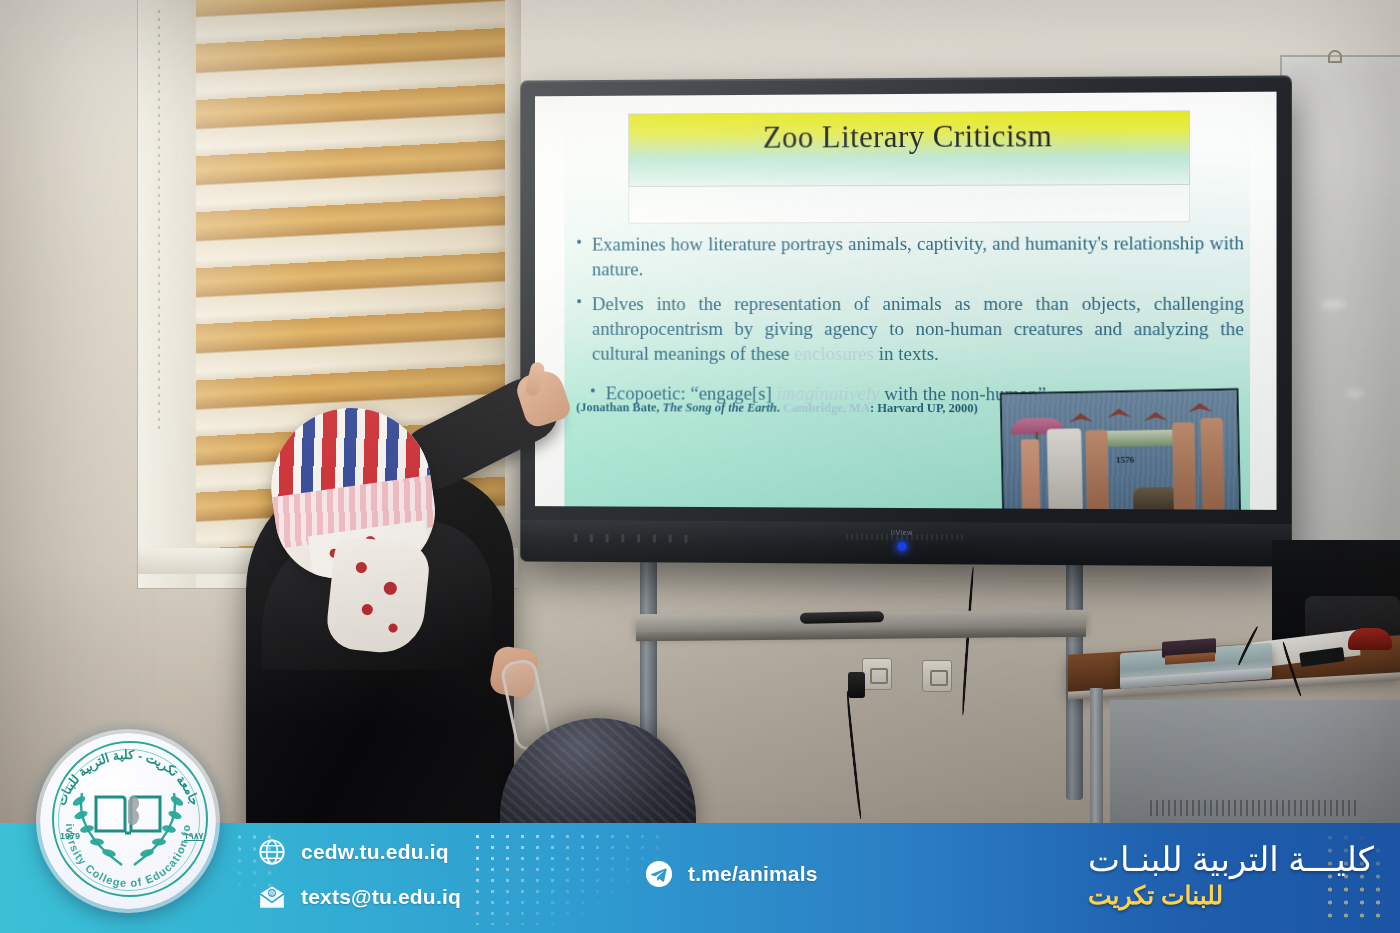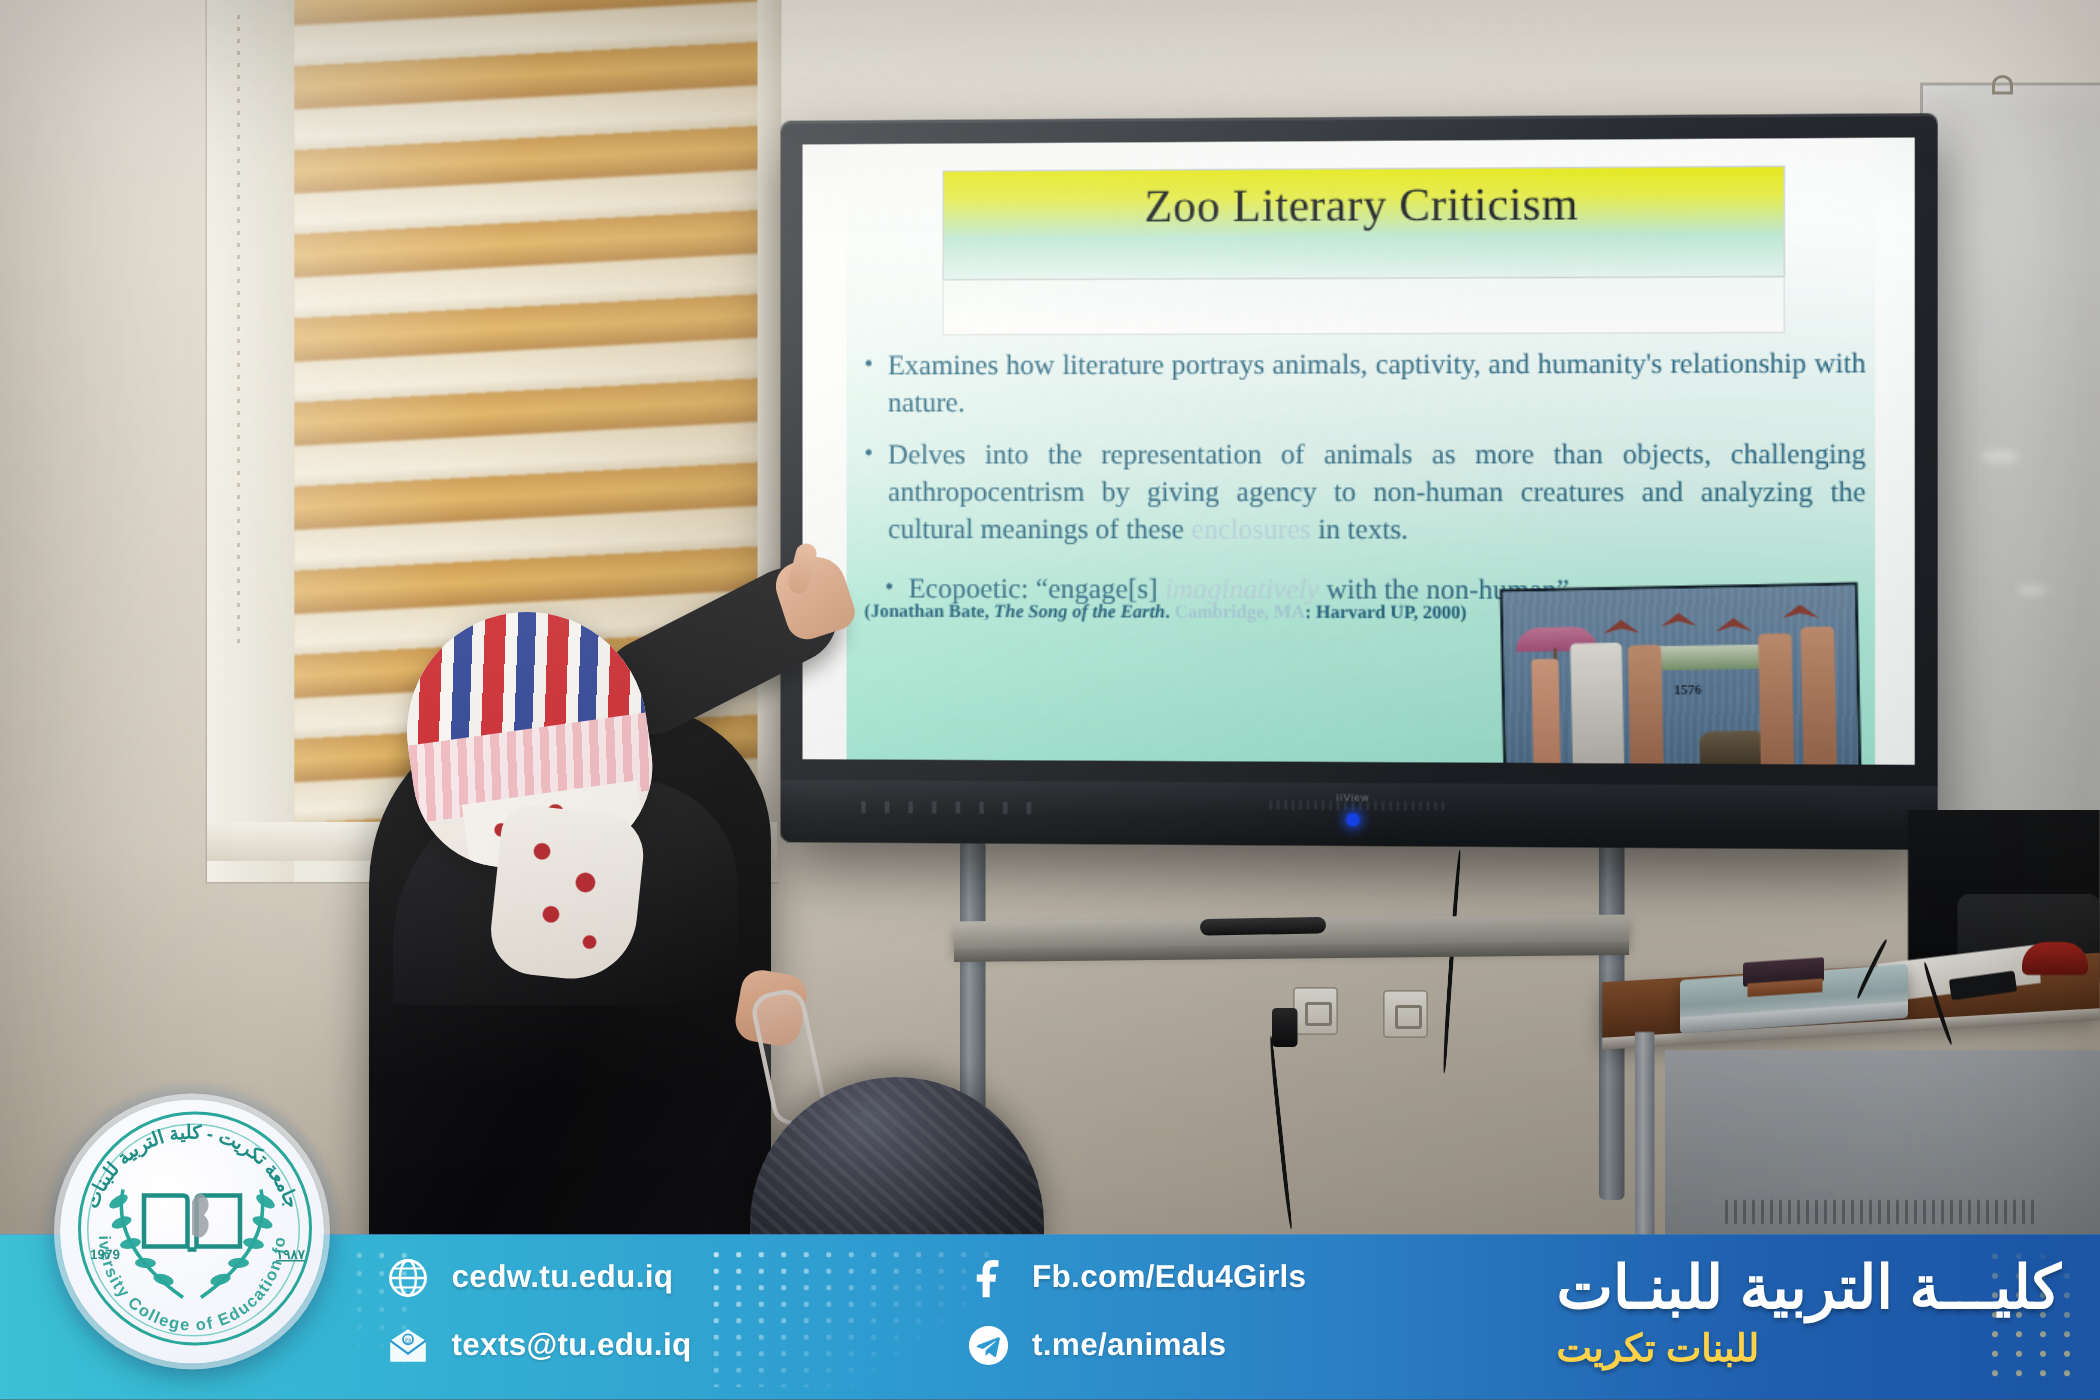--- a/index.html
+++ b/index.html
@@ -260,21 +260,21 @@
   .contact-col{position:absolute;display:flex;flex-direction:column;justify-content:center;gap:17px;height:102px;}
   .ccol-1{left:258px;top:0;}
   .ccol-2{left:645px;top:0;}
   .crow{display:flex;align-items:center;gap:15px;}
   .crow .ctext{color:#fff;font-size:21px;font-weight:bold;letter-spacing:.2px;
     text-shadow:0 1px 2px rgba(0,0,0,.22);}
   .ico{width:28px;height:28px;flex:0 0 28px;display:block;}
 
   .arabic{position:absolute;right:26px;top:0;height:102px;display:flex;flex-direction:column;
     justify-content:center;align-items:flex-end;gap:2px;direction:rtl;}
-  .ar1{color:#ffffff;font-size:40px;font-weight:bold;letter-spacing:1px;
+  .ar1{color:#ffffff;font-size:34px;font-weight:normal;letter-spacing:1px;
     text-shadow:0 2px 3px rgba(0,0,0,.28);}
   .ar2{color:#ffd24a;font-size:25px;font-weight:bold;letter-spacing:1px;
     text-shadow:0 2px 3px rgba(0,0,0,.3);}
 
   
   .logo-glow{position:absolute;left:28px;bottom:12px;width:200px;height:200px;border-radius:50%;
     background:radial-gradient(circle,rgba(130,110,240,.55),rgba(80,150,220,.25) 60%,transparent 72%);}
   .logo{position:absolute;left:40px;bottom:24px;width:176px;height:176px;border-radius:50%;
     background:radial-gradient(circle at 40% 34%,#ffffff,#f2f4fb 70%,#e3e8f4);
     box-shadow:0 0 0 4px rgba(255,255,255,.55),0 6px 22px rgba(0,0,0,.35);}
@@ -456,26 +456,20 @@
           <circle cx="13" cy="7.2" r="3.1" fill="none" stroke="#2e9bd0" stroke-width="1.1"></circle>
           <text x="13" y="9.4" text-anchor="middle" font-size="4.6" fill="#2e9bd0" font-family="Liberation Sans, sans-serif">@</text>
         </svg>
         <span class="ctext">texts@tu.edu.iq</span>
       </div>
     </div>
 
     <div class="contact-col ccol-2">
       <div class="crow">
         <svg class="ico" viewBox="0 0 24 24">
-          <path d="M15.4 5.6h2.3V1.9c-.4-.06-1.8-.2-3.4-.2-3.4 0-5.7 2.1-5.7 5.9V10H5.3v4.2h3.3V23h4.1v-8.8h3.2l.5-4.2h-3.7V8c0-1.2.33-2.4 2.7-2.4z" fill="#fff"></path>
-        </svg>
-        <span class="ctext">Fb.com/Edu4Girls</span>
-      </div>
-      <div class="crow">
-        <svg class="ico" viewBox="0 0 24 24">
           <circle cx="12" cy="12" r="11.2" fill="#fff"></circle>
           <path d="M5.6 11.9l12-4.6c.55-.2 1.05.14.87.98l-2.05 9.65c-.14.66-.55.82-1.1.51l-3.03-2.23-1.46 1.4c-.16.16-.3.3-.6.3l.22-3.1 5.68-5.13c.25-.22-.05-.34-.38-.13l-7.02 4.42-3.02-.94c-.66-.2-.67-.65.14-.97z" fill="#2e9bd0"></path>
         </svg>
         <span class="ctext">t.me/animals</span>
       </div>
     </div>
 
     <div class="arabic">
       <div class="ar1">كليـــة التربية للبنـات</div>
       <div class="ar2">للبنات تكريت</div>

